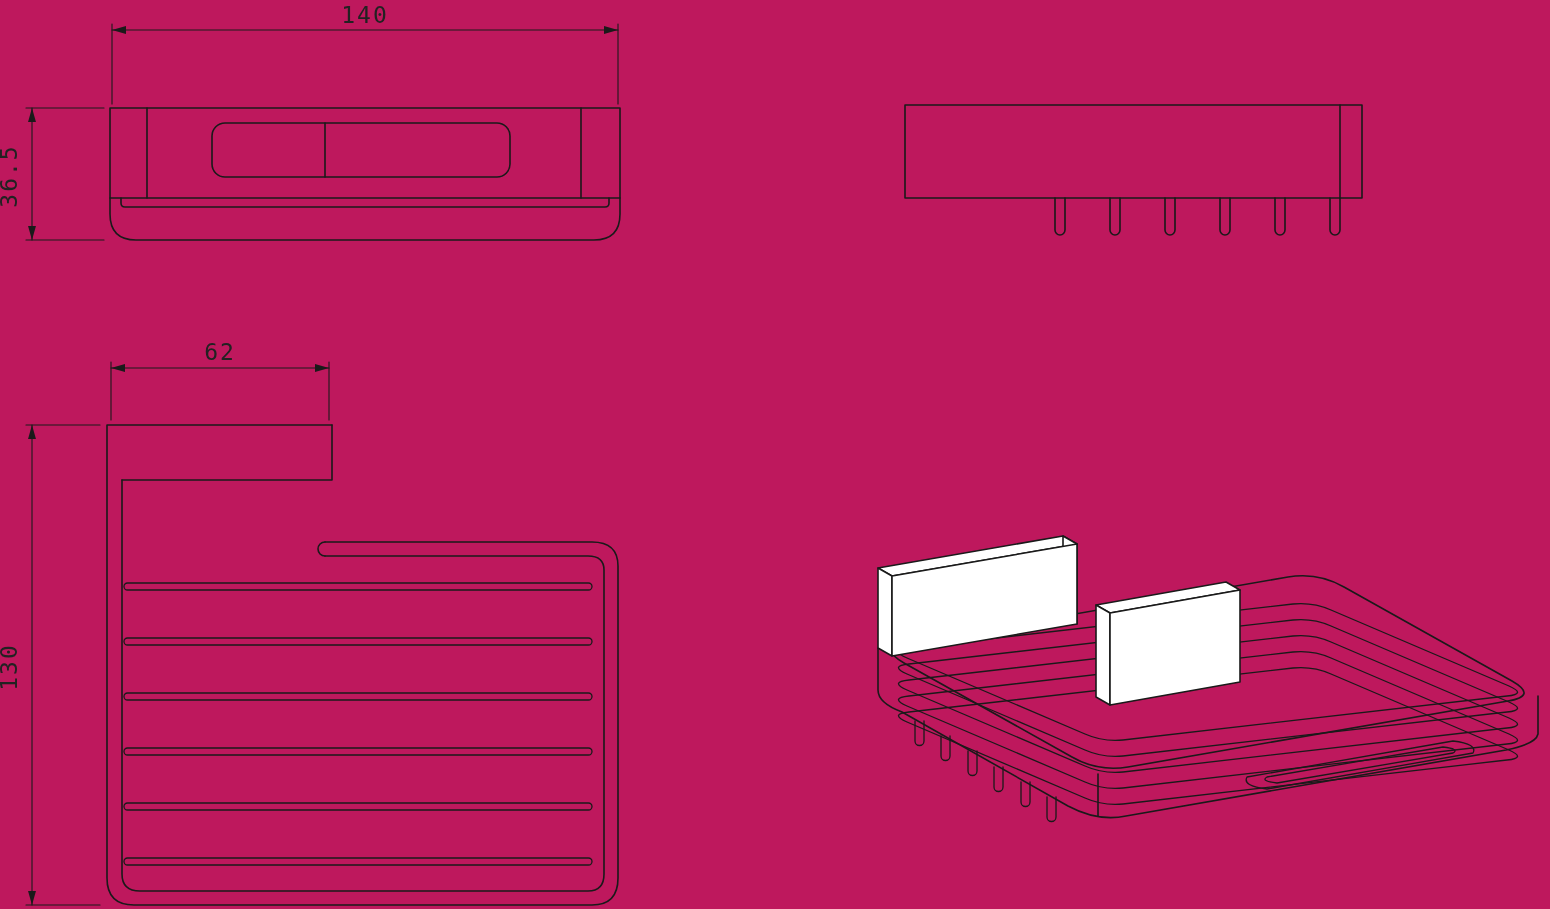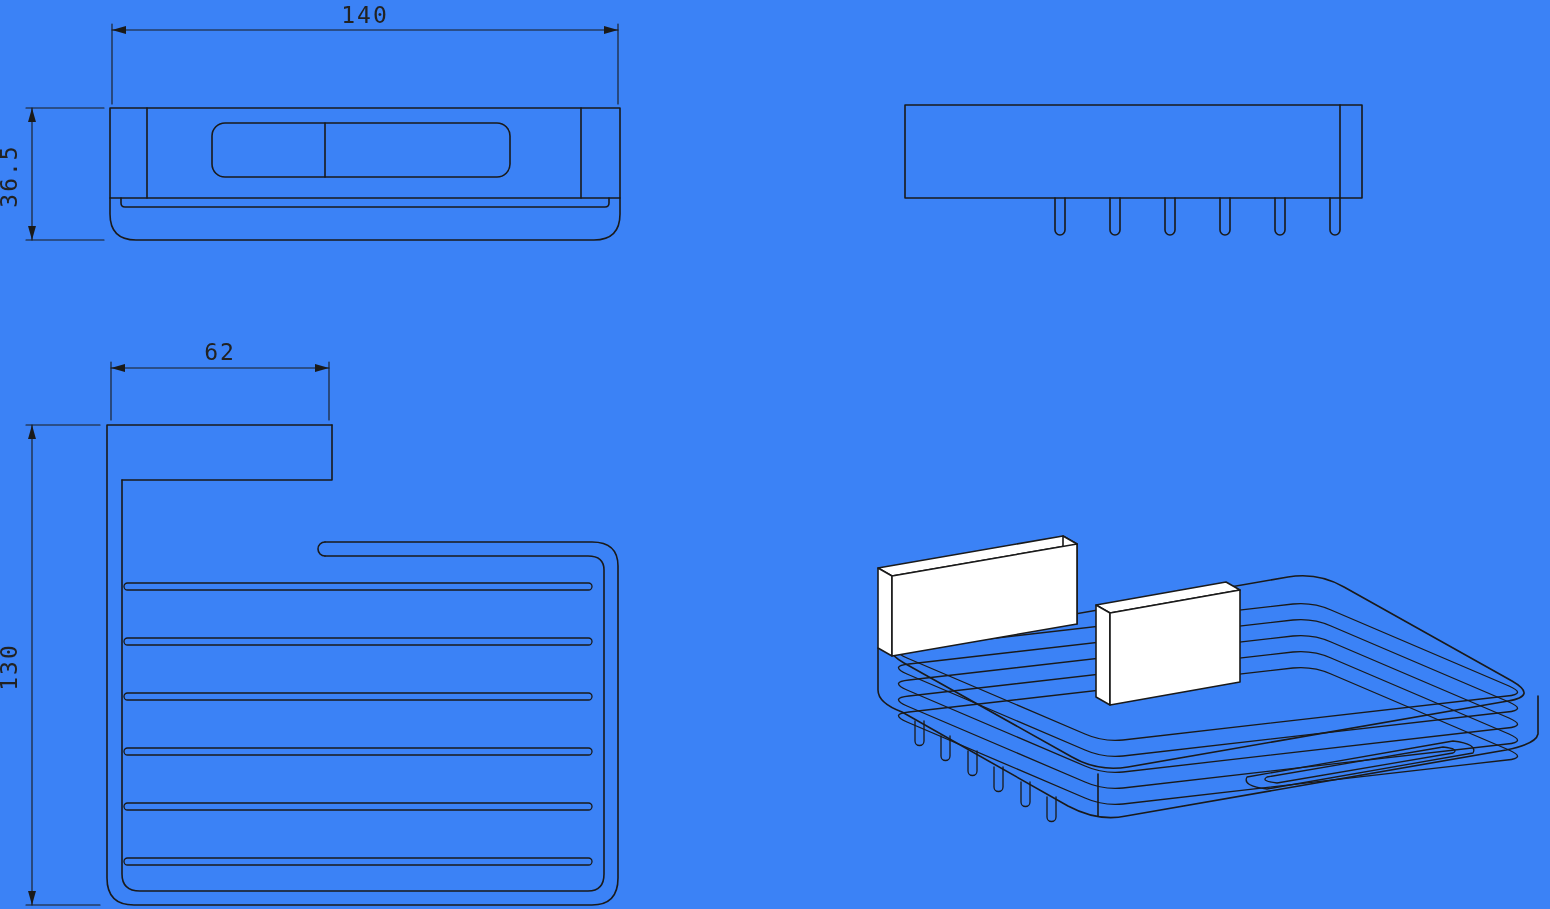--- a/index.html
+++ b/index.html
@@ -1,16 +1,16 @@
 <!DOCTYPE html>
 <html><head>
 <meta charset="utf-8">
 <style>
   html,body{margin:0;padding:0;background:#ffffff;}
-  .canvas{position:relative;width:1550px;height:909px;background:#3b82f6;overflow:hidden;}
+  .canvas{position:relative;width:1550px;height:909px;background:#be185d;overflow:hidden;}
   svg{display:block;}
   .ln{fill:none;stroke:#1a1a1a;stroke-width:1.6;stroke-linecap:round;stroke-linejoin:round;}
   .mid{stroke-width:1.3;}
   .thin{stroke-width:1.1;}
   .fillw{fill:#ffffff;stroke:#1a1a1a;stroke-width:1.6;stroke-linejoin:round;}
   .dim-text{font-family:"DejaVu Sans Mono","Liberation Mono",monospace;font-size:23px;fill:#222222;letter-spacing:2px;}
 </style>
 </head>
 <body>
 

